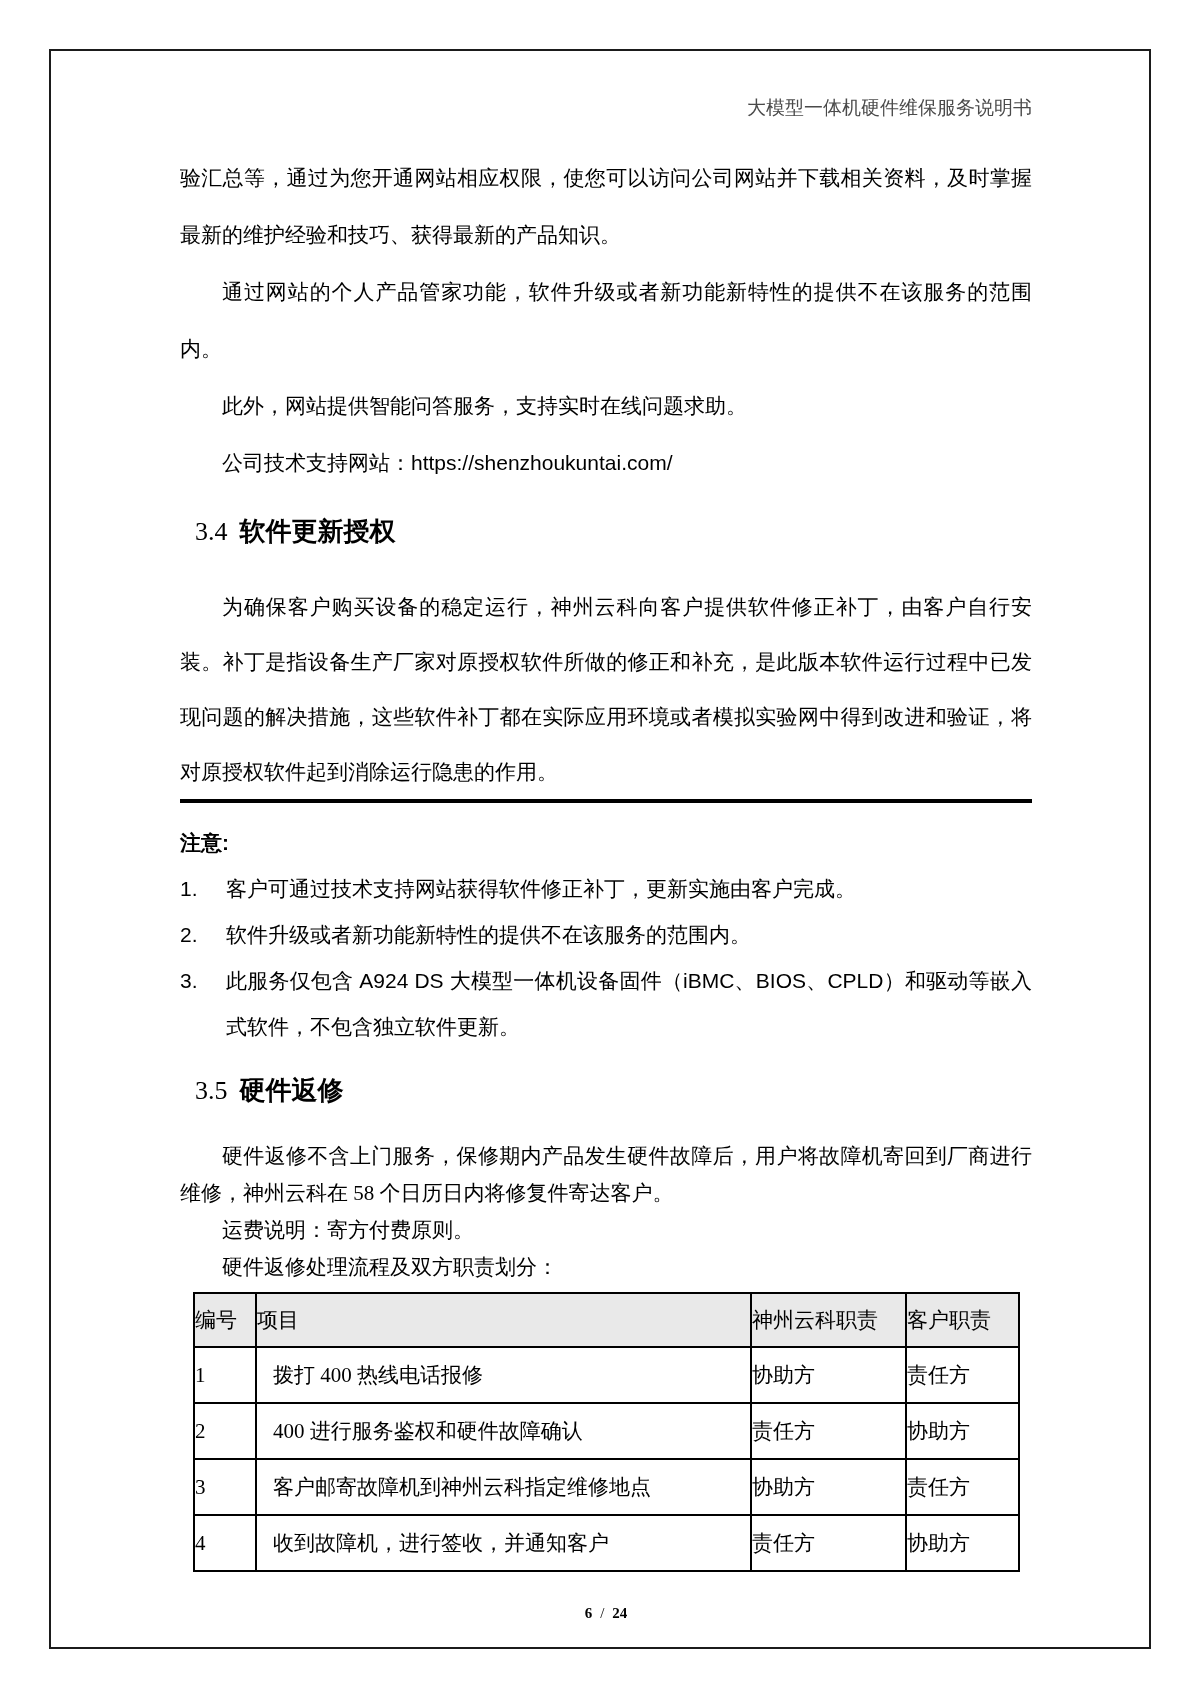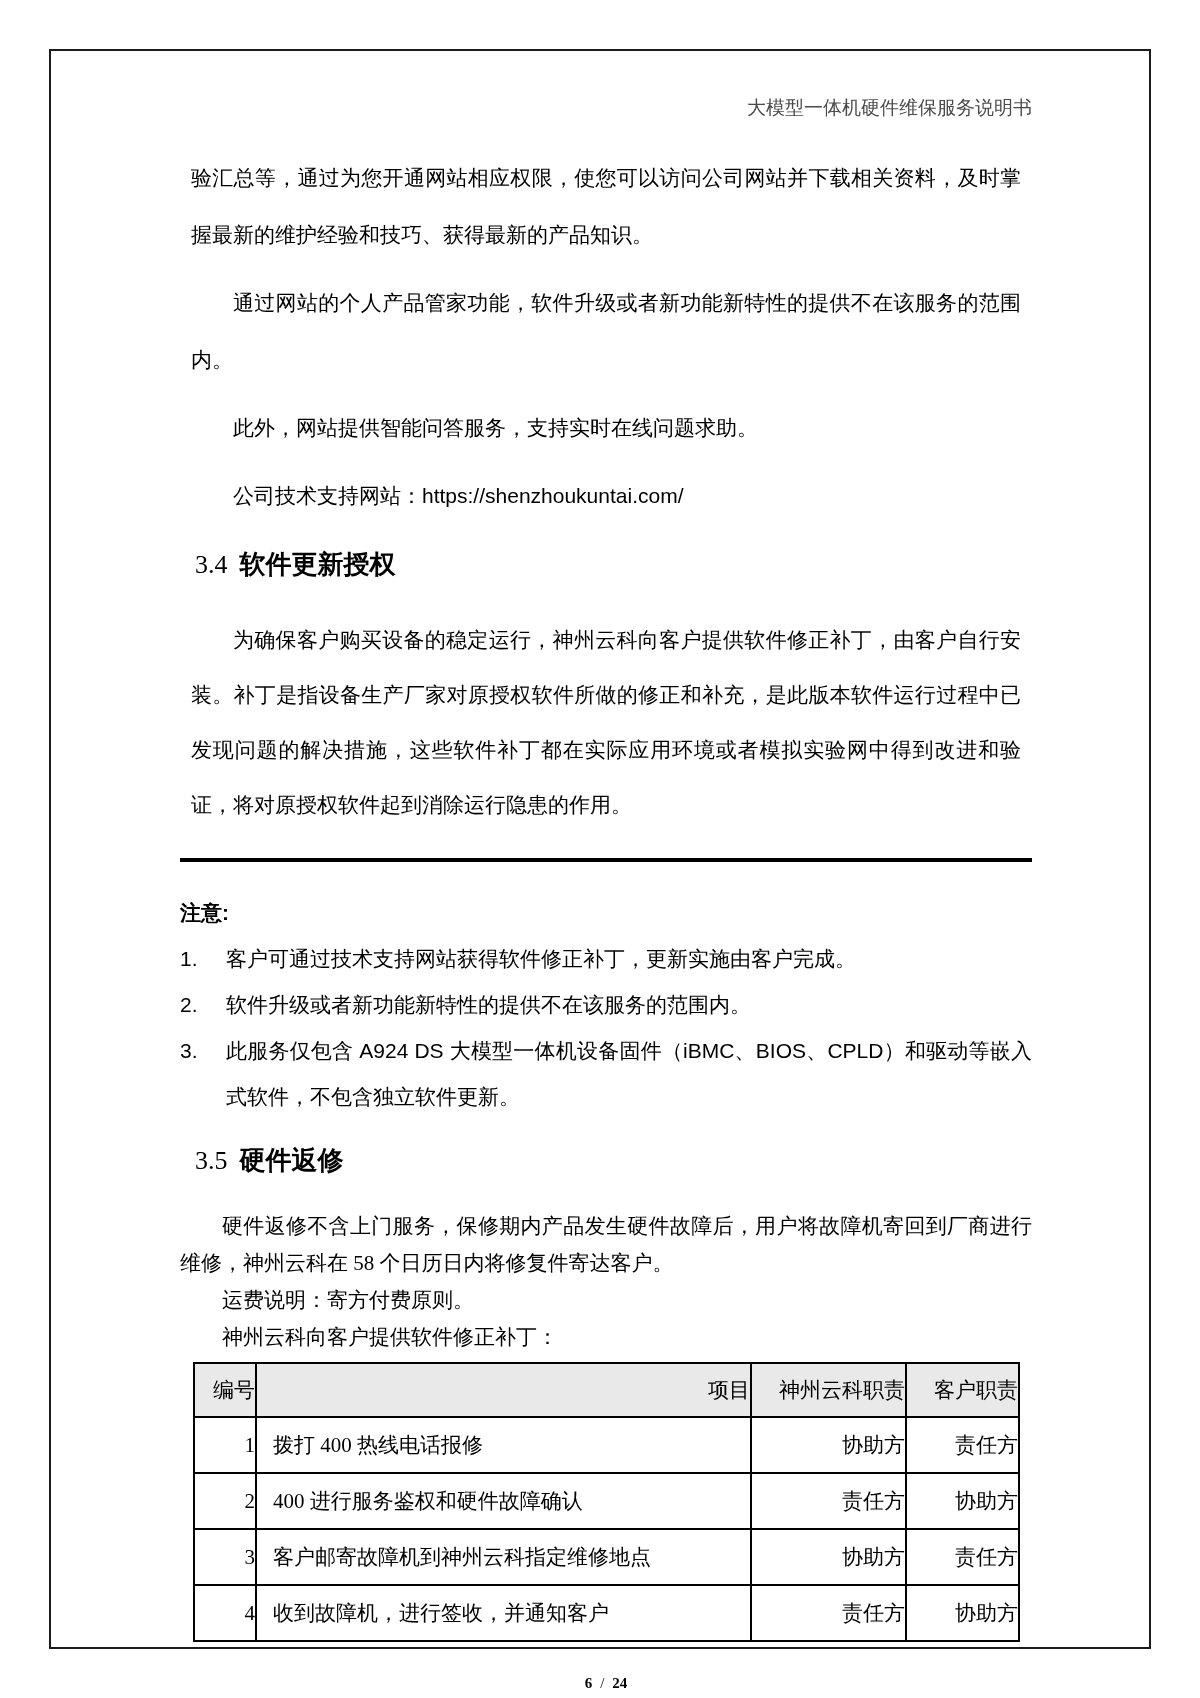--- a/index.html
+++ b/index.html
@@ -34,21 +34,21 @@
   .doc-header {
     text-align: right;
     font-family: "Liberation Serif", "DejaVu Serif", serif;
     font-size: 19px;
     line-height: 26px;
     color: #4a4a4a;
     margin-bottom: 28px;
   }
   
   .body-sans p {
-    margin: 11px;
+    margin: 0;
     font-size: 21px;
     line-height: 57px;
     text-align: justify;
     font-family: "Liberation Sans", "DejaVu Sans", sans-serif;
   }
   .indent { text-indent: 2em; }
   
   .section-heading {
     padding-left: 15px;
     margin-top: 22px;
@@ -63,23 +63,22 @@
   }
   .section-heading .sec-title {
     font-family: "Liberation Sans", "DejaVu Sans", sans-serif;
     font-size: 26px;
     font-weight: 700;
   }
   .sec34-body { margin-top: 26px; }
   .sec34-body p { font-size: 21px; line-height: 55px; }
   
   .note-block {
-    margin-top: 26px;
     border-top: 4px solid #000;
-    padding-top: 36px;
+    padding-top: 25px;
   }
   .note-label {
     font-size: 21px;
     font-weight: 700;
     line-height: 30px;
     margin-bottom: 8px;
   }
   .note-list { margin: 0; padding: 0; list-style: none; }
   .note-item {
     display: flex;
@@ -112,21 +111,21 @@
     margin-left: 13px;
     border-collapse: collapse;
     table-layout: fixed;
     width: 825px;
     font-family: "Liberation Serif", "DejaVu Serif", serif;
     font-size: 21px;
   }
   .resp-table th, .resp-table td {
     border: 2px solid #000;
     padding: 0;
-    text-align: right;
+    text-align: left;
     vertical-align: middle;
     font-weight: 400;
   }
   .resp-table thead th {
     background: #e9e9e9;
     height: 52px;
   }
   .resp-table tbody td { height: 54px; }
   .resp-table .cell-item {
     text-align: left;
@@ -187,21 +186,21 @@
     </ol>
   </div>
 
   <div class="section-heading">
     <span class="sec-num">3.5</span><span class="sec-title">硬件返修</span>
   </div>
 
   <div class="body-serif">
     <p class="hang-indent">硬件返修不含上门服务，保修期内产品发生硬件故障后，用户将故障机寄回到厂商进行维修，神州云科在 58 个日历日内将修复件寄达客户。</p>
     <p class="hang-indent">运费说明：寄方付费原则。</p>
-    <p class="hang-indent">神州云科向客户提供软件修正补丁：</p>
+    <p class="hang-indent">硬件返修处理流程及双方职责划分：</p>
   </div>
 
   <table class="resp-table">
     <colgroup>
       <col style="width:62px">
       <col style="width:495px">
       <col style="width:155px">
       <col style="width:113px">
     </colgroup>
     <thead>

